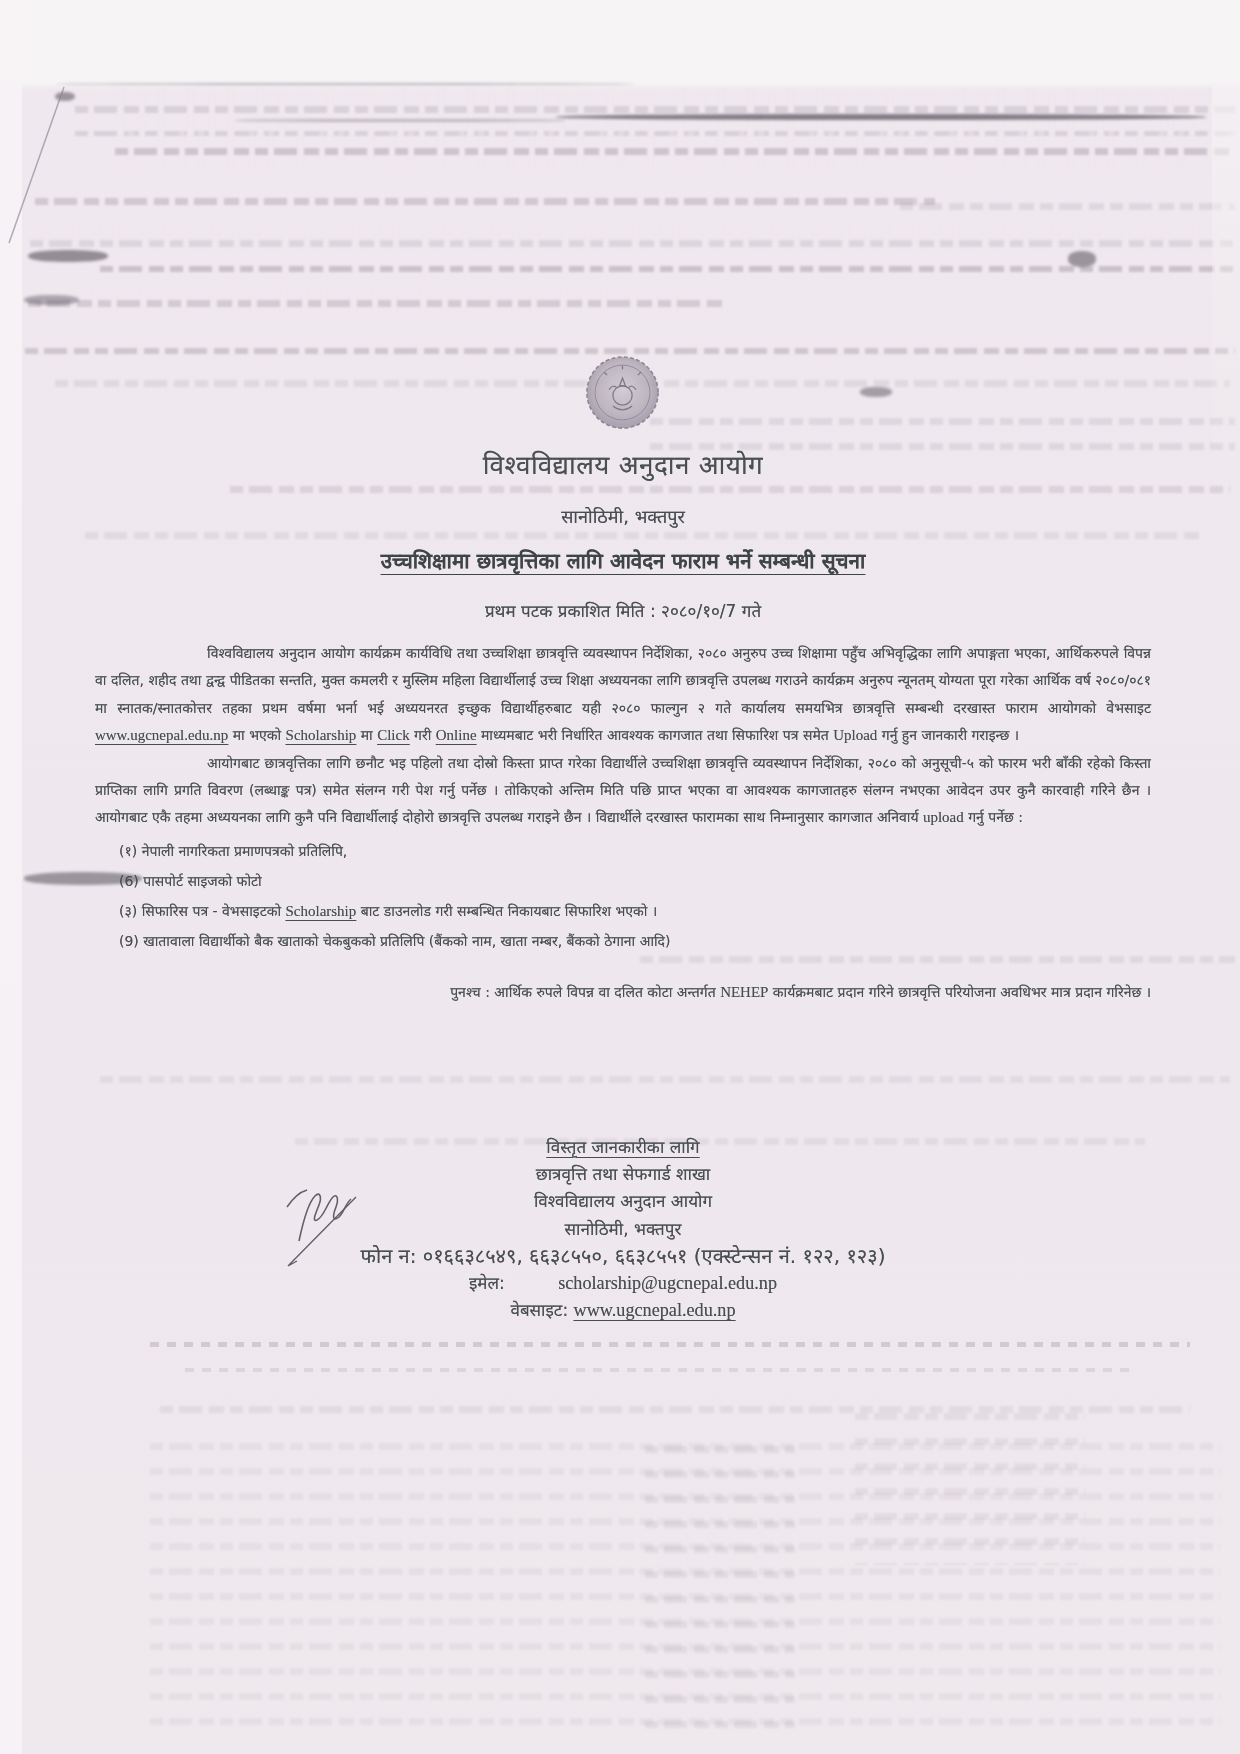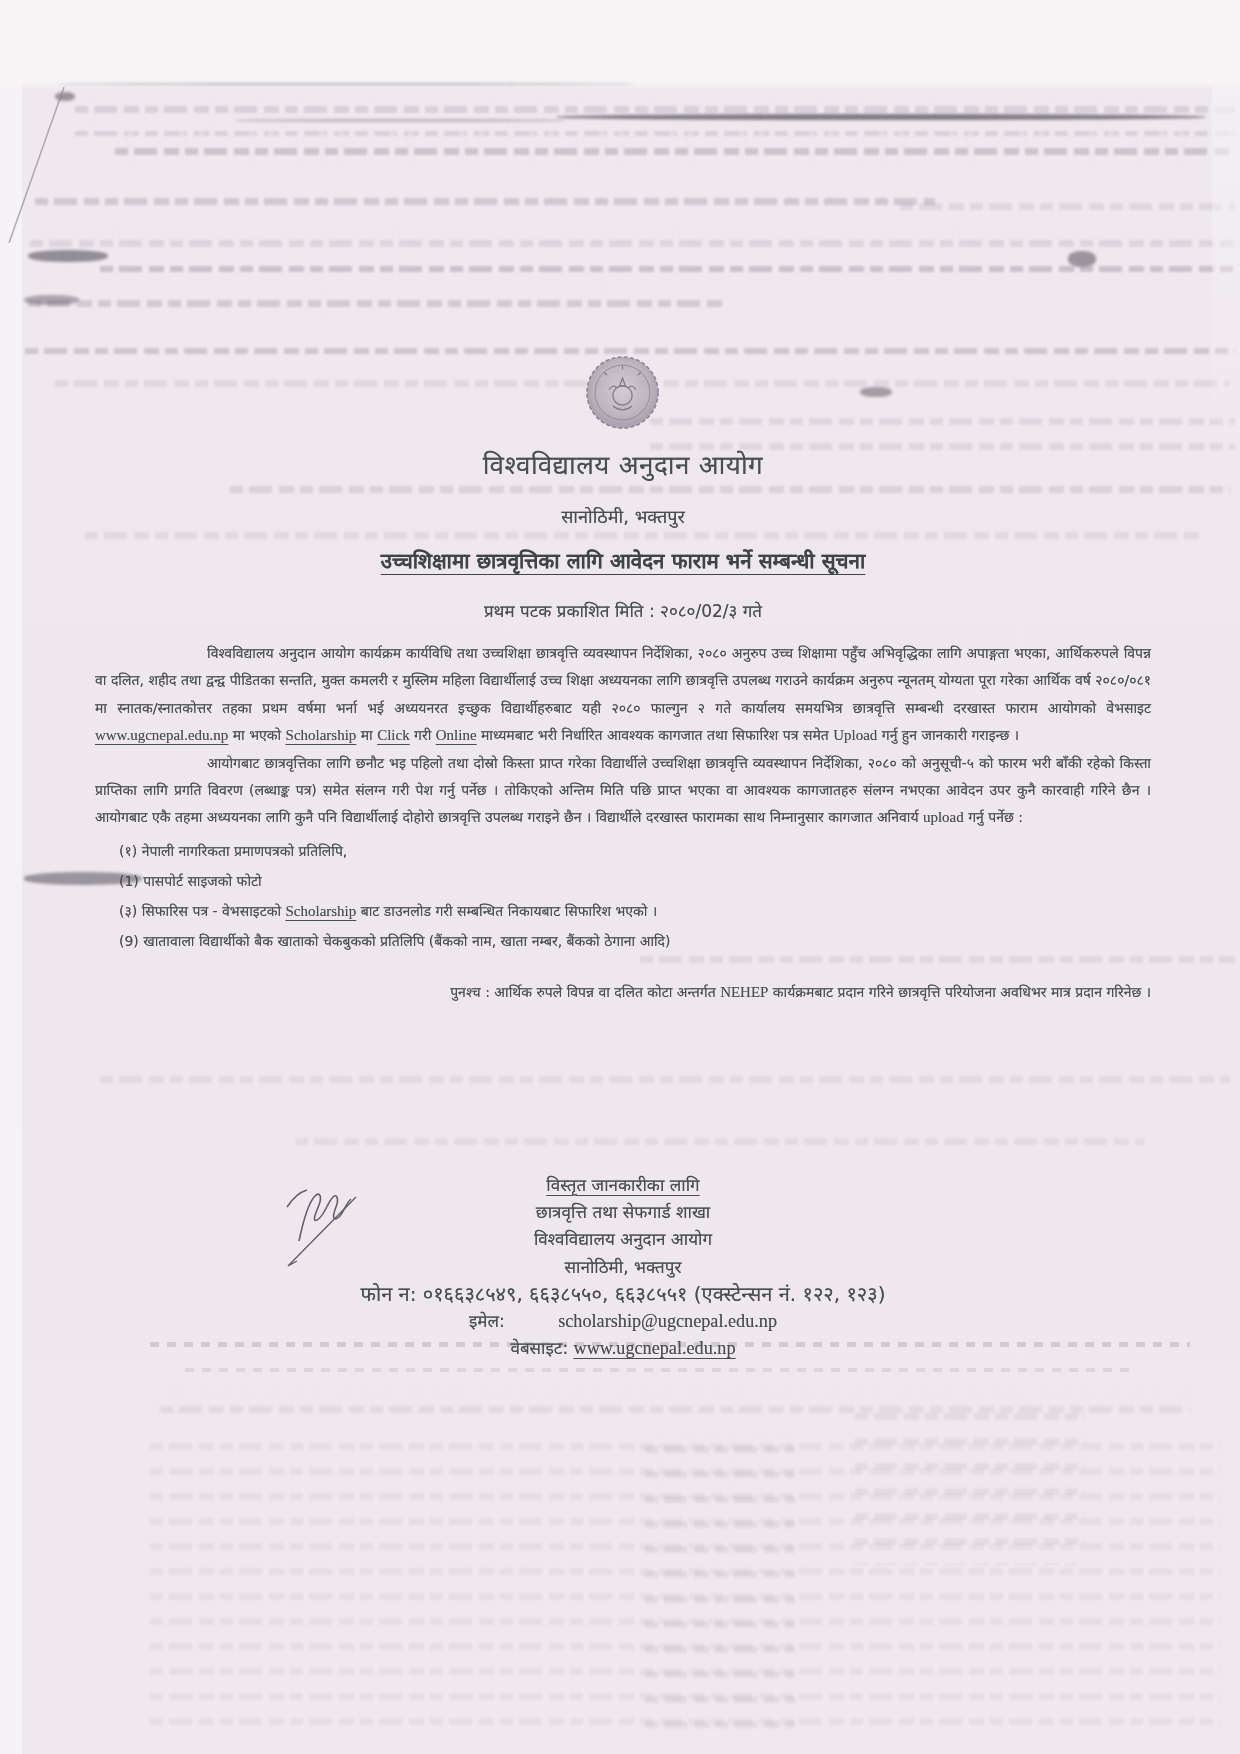--- a/index.html
+++ b/index.html
@@ -25,21 +25,21 @@
   .addr{top:504px;font-size:18px;}
   .titleline{top:546px;font-size:20.5px;font-weight:600;color:#3f4547;}
   .tunder{text-decoration:underline;text-underline-offset:6px;text-decoration-thickness:1px;}
   .dateline{top:599px;font-size:17px;}
   .bodycol{position:absolute;left:95px;top:640px;width:1056px;font-size:14px;line-height:27.4px;
     text-align:justify;text-shadow:0 0 .6px rgba(70,75,78,.5);}
   .p1,.p2{margin:0;text-indent:112px;}
   .list{margin-top:6px;padding-left:24px;}
   .li{line-height:27px;margin-bottom:3px;text-align:left;}
   .ps{margin:24px 0 0;padding-left:95px;text-indent:-80px;text-align:right;}
-  .contact{position:absolute;left:95px;top:1172px;width:1056px;text-align:center;
+  .contact{position:absolute;left:95px;top:1134px;width:1056px;text-align:center;
     font-size:17px;line-height:27.2px;text-shadow:0 0 .6px rgba(70,75,78,.5);}
   .c-phone{font-size:20px;}
   .c-em{font-size:19px;margin-left:48px;}
   .c-web{font-size:18px;}
   .lat{font-family:"Liberation Serif",serif;font-size:1.07em;}
   .u{text-decoration:underline;text-underline-offset:4px;text-decoration-thickness:1px;}
   .seal{position:absolute;left:584px;top:353px;width:77px;height:79px;filter:blur(.45px);opacity:.85;}
   .overlay{position:absolute;left:0;top:0;width:1240px;height:1754px;pointer-events:none;}
 </style>
 </head>
@@ -101,28 +101,28 @@
       <path d="M54 37 q-4 -6 -8 -2"></path>
       <path d="M40 16 v-4"></path>
       <path d="M24 22 l-3 -3"></path>
       <path d="M56 22 l3 -3"></path>
     </g>
   </svg>
 
   <div class="head org">विश्वविद्यालय अनुदान आयोग</div>
   <div class="head addr">सानोठिमी, भक्तपुर</div>
   <div class="head titleline"><span class="tunder">उच्चशिक्षामा छात्रवृत्तिका लागि आवेदन फाराम भर्ने सम्बन्धी सूचना</span></div>
-  <div class="head dateline">प्रथम पटक प्रकाशित मिति : २०८०/02/३ गते</div>
+  <div class="head dateline">प्रथम पटक प्रकाशित मिति : २०८०/१०/7 गते</div>
 
   <div class="bodycol">
     <p class="p1"><span>विश्वविद्यालय अनुदान आयोग कार्यक्रम कार्यविधि तथा उच्चशिक्षा छात्रवृत्ति व्यवस्थापन निर्देशिका, २०८० अनुरुप उच्च शिक्षामा पहुँच अभिवृद्धिका लागि अपाङ्गता भएका, आर्थिकरुपले विपन्न वा दलित, शहीद तथा द्वन्द्व पीडितका सन्तति, मुक्त कमलरी र मुस्लिम महिला विद्यार्थीलाई उच्च शिक्षा अध्ययनका लागि छात्रवृत्ति उपलब्ध गराउने कार्यक्रम अनुरुप न्यूनतम् योग्यता पूरा गरेका आर्थिक वर्ष २०८०/०८१ मा स्नातक/स्नातकोत्तर तहका प्रथम वर्षमा भर्ना भई अध्ययनरत इच्छुक विद्यार्थीहरुबाट यही २०८० फाल्गुन २ गते कार्यालय समयभित्र छात्रवृत्ति सम्बन्धी दरखास्त फाराम आयोगको वेभसाइट </span><span class="u lat">www.ugcnepal.edu.np</span><span> मा भएको </span><span class="u lat">Scholarship</span><span> मा </span><span class="u lat">Click</span><span> गरी </span><span class="u lat">Online</span><span> माध्यमबाट भरी निर्धारित आवश्यक कागजात तथा सिफारिश पत्र समेत </span><span class="lat">Upload</span><span> गर्नु हुन जानकारी गराइन्छ ।</span></p>
     <p class="p2"><span>आयोगबाट छात्रवृत्तिका लागि छनौट भइ पहिलो तथा दोस्रो किस्ता प्राप्त गरेका विद्यार्थीले उच्चशिक्षा छात्रवृत्ति व्यवस्थापन निर्देशिका, २०८० को अनुसूची-५ को फारम भरी बाँकी रहेको किस्ता प्राप्तिका लागि प्रगति विवरण (लब्धाङ्क पत्र) समेत संलग्न गरी पेश गर्नु पर्नेछ । तोकिएको अन्तिम मिति पछि प्राप्त भएका वा आवश्यक कागजातहरु संलग्न नभएका आवेदन  उपर कुनै कारवाही गरिने छैन । आयोगबाट एकै तहमा अध्ययनका लागि कुनै पनि विद्यार्थीलाई दोहोरो छात्रवृत्ति उपलब्ध गराइने छैन । विद्यार्थीले दरखास्त फारामका साथ निम्नानुसार कागजात अनिवार्य </span><span class="lat">upload</span><span> गर्नु पर्नेछ :</span></p>
     <div class="list">
       <div class="li"><span>(१) नेपाली नागरिकता प्रमाणपत्रको प्रतिलिपि,</span></div>
-      <div class="li"><span>(1) पासपोर्ट साइजको फोटो</span></div>
+      <div class="li"><span>(6) पासपोर्ट साइजको फोटो</span></div>
       <div class="li"><span>(३) सिफारिस पत्र - वेभसाइटको </span><span class="u lat">Scholarship</span><span> बाट डाउनलोड गरी सम्बन्धित निकायबाट सिफारिश भएको ।</span></div>
       <div class="li"><span>(9) खातावाला विद्यार्थीको बैक खाताको चेकबुकको प्रतिलिपि (बैंकको नाम, खाता नम्बर, बैंकको ठेगाना आदि)</span></div>
     </div>
     <p class="ps"><span>पुनश्च : आर्थिक रुपले विपन्न वा दलित कोटा अन्तर्गत </span><span class="lat">NEHEP</span><span> कार्यक्रमबाट प्रदान गरिने छात्रवृत्ति परियोजना अवधिभर मात्र प्रदान गरिनेछ ।</span></p>
   </div>
 
   <div class="contact">
     <div><span class="u">विस्तृत जानकारीका लागि</span></div>
     <div>छात्रवृत्ति तथा सेफगार्ड शाखा</div>
     <div>विश्वविद्यालय अनुदान आयोग</div>

